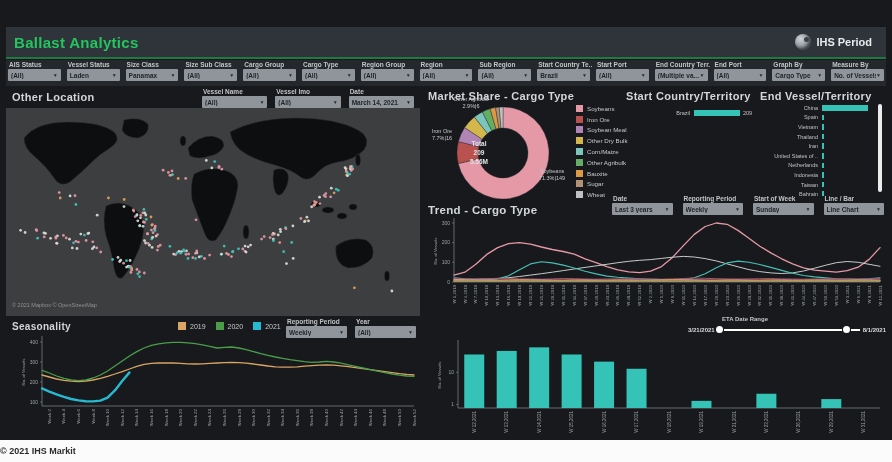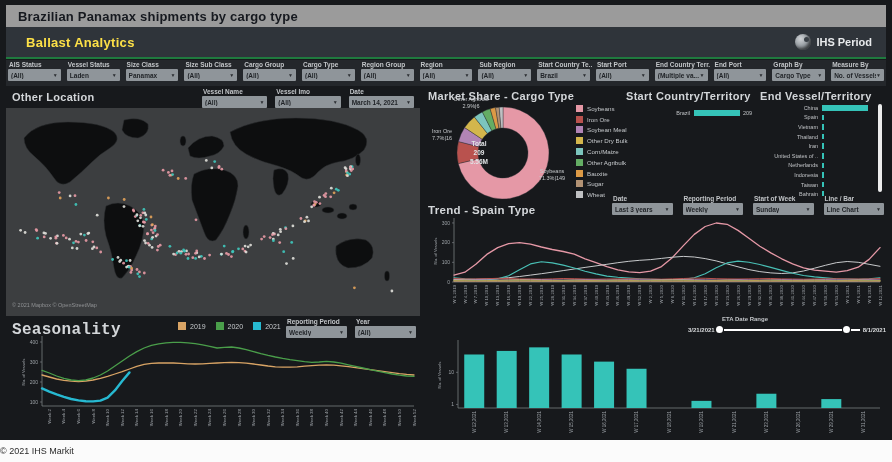--- a/index.html
+++ b/index.html
@@ -2,21 +2,21 @@
 <html><head>
 <meta charset="utf-8">
 <style>
   html,body{margin:0;padding:0;background:#0f1113;font-family:"Liberation Sans","DejaVu Sans",sans-serif;}
   #root{position:relative;width:892px;height:462px;background:#17191c;overflow:hidden;}
   .abs{position:absolute;}
   
   .titlebar{left:6px;top:5px;width:880px;height:22px;background:#9b9b9b;display:flex;align-items:center;}
   .titlebar span{font-size:13px;font-weight:bold;color:#16191f;padding-left:12px;letter-spacing:.2px;}
   .header{left:6px;top:27px;width:880px;height:30px;background:#2f343a;display:flex;align-items:center;justify-content:space-between;}
-  .header .apptitle{font-size:13px;font-weight:bold;color:#fde047;padding-left:20px;letter-spacing:.3px;}
+  .header .apptitle{font-size:15px;font-weight:bold;color:#22c55e;padding-left:8px;letter-spacing:.3px;}
   .brand{display:flex;align-items:center;gap:5px;padding-right:14px;}
   .globe{width:16px;height:16px;border-radius:50%;background:radial-gradient(circle at 35% 30%,#cfd2d5 0%,#9aa0a5 45%,#5a6066 100%);box-shadow:inset -2px -2px 3px rgba(0,0,0,.5);position:relative;}
   .globe:after{content:"";position:absolute;left:9px;top:3px;width:5px;height:5px;border-radius:50%;background:#3a4046;}
   .brandname{font-size:11px;color:#e8eaec;font-weight:bold;}
   .greenline{left:6px;top:57px;width:880px;height:2px;background:#1f7a3e;}
   
   .filterbar{left:6px;top:60px;width:880px;height:26px;display:flex;gap:2px;background:#24272b;}
   .filter{flex:1;min-width:0;display:flex;flex-direction:column;}
   .flabel{font-size:6.5px;font-weight:bold;color:#c2c5c8;white-space:nowrap;overflow:hidden;padding:1px 2px 1px 3px;}
   .fselect{height:12px;background:#8f959a;margin:0 2px;display:flex;align-items:center;justify-content:space-between;padding:0 3px;cursor:pointer;border-radius:1px;}
@@ -44,31 +44,28 @@
   .slabel{font-size:6px;font-weight:bold;color:#c2c5c8;text-align:left;padding-left:34px;}
   .srow{display:flex;align-items:center;margin-top:4px;}
   .sdate{font-size:6px;font-weight:bold;color:#d8dadc;white-space:nowrap;}
   .sknob{width:7px;height:7px;background:#fff;border-radius:50%;margin:0 1px;flex:0 0 auto;cursor:pointer;}
   .strack{flex:1;height:2px;background:#fff;}
   .sstub{width:9px;height:2px;background:#fff;margin-right:3px;}
   
   .footer{left:0;top:440px;width:892px;height:22px;background:#fbfbfb;display:flex;align-items:center;justify-content:space-between;}
   .footer span{font-size:9px;color:#2b2b2b;}
   .footer .src{padding-left:12px;}
-  .footer .cr{padding-right:8px;}
+  .footer .cr{padding-right:8px;font-weight:bold;}
   svg{display:block;}
 </style>
 </head>
 <body>
 
 <div id="root">
 
-  <div class="abs titlebar">
-    <span>Brazilian Panamax shipments by cargo type</span>
-  </div>
 
   <div class="abs header">
     <span class="apptitle">Ballast Analytics</span>
     <div class="brand">
       <span class="globe"></span>
       <span class="brandname">IHS Period</span>
     </div>
   </div>
   <div class="abs greenline"></div>
 
@@ -556,21 +553,21 @@
         <span class="cblabel" style="width: 60px;">Taiwan</span>
         <span class="cbbar" style="width: 1.5px; margin-left: 4px;"></span>
       </div>
       <div class="cbrow">
         <span class="cblabel" style="width: 60px;">Bahrain</span>
         <span class="cbbar" style="width: 1.5px; margin-left: 4px;"></span>
       </div>
     </div>
   <div class="abs scrollbar" style="left:878px;top:104px;height:88px;"></div>
 
-  <div class="abs ptitle" style="left:428px;top:204px;font-size:11.5px;">Trend - Spain Type</div>
+  <div class="abs ptitle" style="left:428px;top:204px;font-size:11.5px;">Trend - Cargo Type</div>
   <div class="abs" id="trend-filters" style="left:610px;top:194px;width:276px;display:flex;gap:6px;">
       <div class="filter">
         <div class="flabel">Date</div>
         <div class="fselect">
           <span class="fvalue">Last 3 years</span>
           <span class="fcaret">▼</span>
         </div>
       </div>
       <div class="filter">
         <div class="flabel">Reporting Period</div>
@@ -650,21 +647,21 @@
       <polyline points="30.0,63.6 40.9,63.6 51.8,63.2 62.8,62.9 73.7,62.5 84.6,61.7 95.5,60.5 106.5,59.1 117.4,57.7 128.3,56.2 139.2,54.6 150.2,53.0 161.1,51.4 172.0,49.9 182.9,48.3 193.8,46.7 204.8,45.3 215.7,44.3 226.6,43.6 237.5,42.4 248.5,41.2 259.4,40.4 270.3,41.0 281.2,42.6 292.2,44.9 303.1,47.9 314.0,50.8 324.9,53.6 335.8,55.6 346.8,56.9 357.7,57.5 368.6,56.9 379.5,55.0 390.5,52.2 401.4,49.3 412.3,46.7 423.2,45.5 434.2,46.3 445.1,48.3 456.0,50.3" fill="none" stroke="#c7c9cb" stroke-width="1" stroke-linejoin="round" stroke-linecap="round"></polyline>
       <polyline points="30.0,61.7 40.9,62.9 51.8,63.6 62.8,63.8 73.7,62.9 84.6,59.7 95.5,53.8 106.5,47.9 117.4,45.7 128.3,46.9 139.2,49.1 150.2,52.0 161.1,55.2 172.0,57.9 182.9,60.1 193.8,61.3 204.8,62.1 215.7,62.7 226.6,63.2 237.5,63.6 248.5,63.8 259.4,63.4 270.3,61.7 281.2,57.7 292.2,51.8 303.1,46.9 314.0,45.1 324.9,46.3 335.8,48.5 346.8,51.4 357.7,54.4 368.6,57.3 379.5,59.5 390.5,60.9 401.4,61.9 412.3,62.7 423.2,63.0 434.2,63.2 445.1,62.7 456.0,61.7" fill="none" stroke="#49c0b6" stroke-width="1.1" stroke-linejoin="round" stroke-linecap="round"></polyline>
       <polyline points="30.0,62.5 40.9,62.9 51.8,63.0 62.8,62.7 73.7,62.3 84.6,62.5 95.5,62.9 106.5,63.0 117.4,63.2 128.3,62.9 139.2,62.5 150.2,62.7 161.1,63.0 172.0,63.2 182.9,63.0 193.8,62.9 204.8,62.7 215.7,62.9 226.6,63.0 237.5,63.2 248.5,62.9 259.4,62.5 270.3,62.1 281.2,62.3 292.2,62.7 303.1,62.9 314.0,63.0 324.9,62.9 335.8,62.7 346.8,62.5 357.7,62.9 368.6,63.0 379.5,63.2 390.5,63.0 401.4,62.9 412.3,62.7 423.2,62.9 434.2,63.0 445.1,62.9 456.0,62.5" fill="none" stroke="#b9524e" stroke-width="1" stroke-linejoin="round" stroke-linecap="round"></polyline>
       <polyline points="30.0,64.0 40.9,63.8 51.8,63.6 62.8,63.8 73.7,64.0 84.6,63.8 95.5,63.6 106.5,63.4 117.4,63.6 128.3,63.8 139.2,64.0 150.2,63.8 161.1,63.6 172.0,63.8 182.9,64.0 193.8,63.8 204.8,63.6 215.7,63.8 226.6,64.0 237.5,63.8 248.5,63.6 259.4,63.4 270.3,63.6 281.2,63.8 292.2,64.0 303.1,63.8 314.0,63.6 324.9,63.8 335.8,64.0 346.8,63.8 357.7,63.6 368.6,63.8 379.5,64.0 390.5,63.8 401.4,63.6 412.3,63.8 423.2,64.0 434.2,63.8 445.1,63.6 456.0,63.8" fill="none" stroke="#b184b5" stroke-width="0.9" stroke-linejoin="round" stroke-linecap="round"></polyline>
       <polyline points="30.0,64.4 40.9,64.2 51.8,64.4 62.8,64.6 73.7,64.4 84.6,64.2 95.5,64.0 106.5,64.2 117.4,64.4 128.3,64.6 139.2,64.4 150.2,64.2 161.1,64.4 172.0,64.6 182.9,64.4 193.8,64.2 204.8,64.4 215.7,64.6 226.6,64.4 237.5,64.2 248.5,64.0 259.4,64.2 270.3,64.4 281.2,64.6 292.2,64.4 303.1,64.2 314.0,64.4 324.9,64.6 335.8,64.4 346.8,64.2 357.7,64.4 368.6,64.6 379.5,64.4 390.5,64.2 401.4,64.4 412.3,64.6 423.2,64.4 434.2,64.2 445.1,64.4 456.0,64.6" fill="none" stroke="#d3b64c" stroke-width="0.9" stroke-linejoin="round" stroke-linecap="round"></polyline>
       <polyline points="30.0,64.8 40.9,64.8 51.8,64.6 62.8,64.8 73.7,65.0 84.6,64.8 95.5,64.6 106.5,64.8 117.4,65.0 128.3,64.8 139.2,64.6 150.2,64.8 161.1,65.0 172.0,64.8 182.9,64.6 193.8,64.8 204.8,65.0 215.7,64.8 226.6,64.6 237.5,64.8 248.5,65.0 259.4,64.8 270.3,64.6 281.2,64.8 292.2,65.0 303.1,64.8 314.0,64.6 324.9,64.8 335.8,65.0 346.8,64.8 357.7,64.6 368.6,64.8 379.5,65.0 390.5,64.8 401.4,64.6 412.3,64.8 423.2,65.0 434.2,64.8 445.1,64.6 456.0,64.8" fill="none" stroke="#64ad64" stroke-width="0.9" stroke-linejoin="round" stroke-linecap="round"></polyline>
       <polyline points="30.0,65.0 40.9,65.0 51.8,65.2 62.8,65.0 73.7,65.0 84.6,65.2 95.5,65.0 106.5,65.0 117.4,65.2 128.3,65.0 139.2,65.0 150.2,65.2 161.1,65.0 172.0,65.0 182.9,65.2 193.8,65.0 204.8,65.0 215.7,65.2 226.6,65.0 237.5,65.0 248.5,65.2 259.4,65.0 270.3,65.0 281.2,65.2 292.2,65.0 303.1,65.0 314.0,65.2 324.9,65.0 335.8,65.0 346.8,65.2 357.7,65.0 368.6,65.0 379.5,65.2 390.5,65.0 401.4,65.0 412.3,65.2 423.2,65.0 434.2,65.0 445.1,65.2 456.0,65.0" fill="none" stroke="#dc9a46" stroke-width="0.9" stroke-linejoin="round" stroke-linecap="round"></polyline>
       <polyline points="30.0,65.4 40.9,65.4 51.8,65.2 62.8,65.4 73.7,65.4 84.6,65.2 95.5,65.4 106.5,65.4 117.4,65.2 128.3,65.4 139.2,65.4 150.2,65.2 161.1,65.4 172.0,65.4 182.9,65.2 193.8,65.4 204.8,65.4 215.7,65.2 226.6,65.4 237.5,65.4 248.5,65.2 259.4,65.4 270.3,65.4 281.2,65.2 292.2,65.4 303.1,65.4 314.0,65.2 324.9,65.4 335.8,65.4 346.8,65.2 357.7,65.4 368.6,65.4 379.5,65.2 390.5,65.4 401.4,65.4 412.3,65.2 423.2,65.4 434.2,65.4 445.1,65.2 456.0,65.4" fill="none" stroke="#b29274" stroke-width="0.9" stroke-linejoin="round" stroke-linecap="round"></polyline>
     </svg>
 
-  <div class="abs ptitle" style="left:12px;top:321px;font-size:16px;font-family:Liberation Mono, monospace;">Seasonality</div>
+  <div class="abs ptitle" style="left:12px;top:321px;font-size:10px;">Seasonality</div>
   <div class="abs" id="seas-legend" style="left:178px;top:321px;display:flex;gap:10px;">
       <div class="lrow">
         <span class="lsw" style="background: rgb(217, 164, 101); width: 8px; height: 8px;"></span>
         <span class="llab" style="font-size: 7px;">2019</span>
       </div>
       <div class="lrow">
         <span class="lsw" style="background: rgb(74, 158, 74); width: 8px; height: 8px;"></span>
         <span class="llab" style="font-size: 7px;">2020</span>
       </div>
       <div class="lrow">

